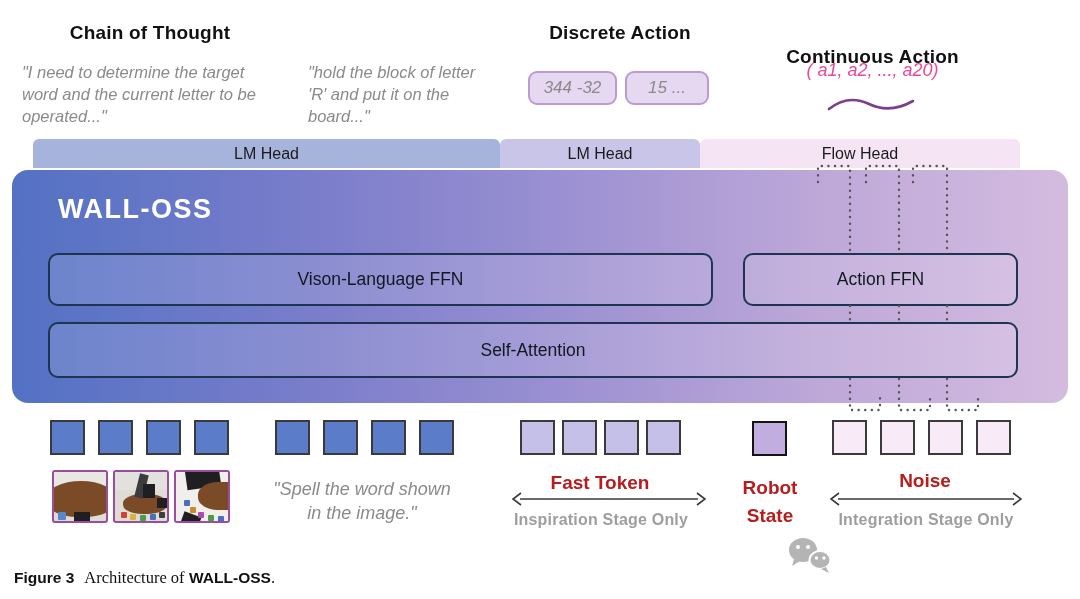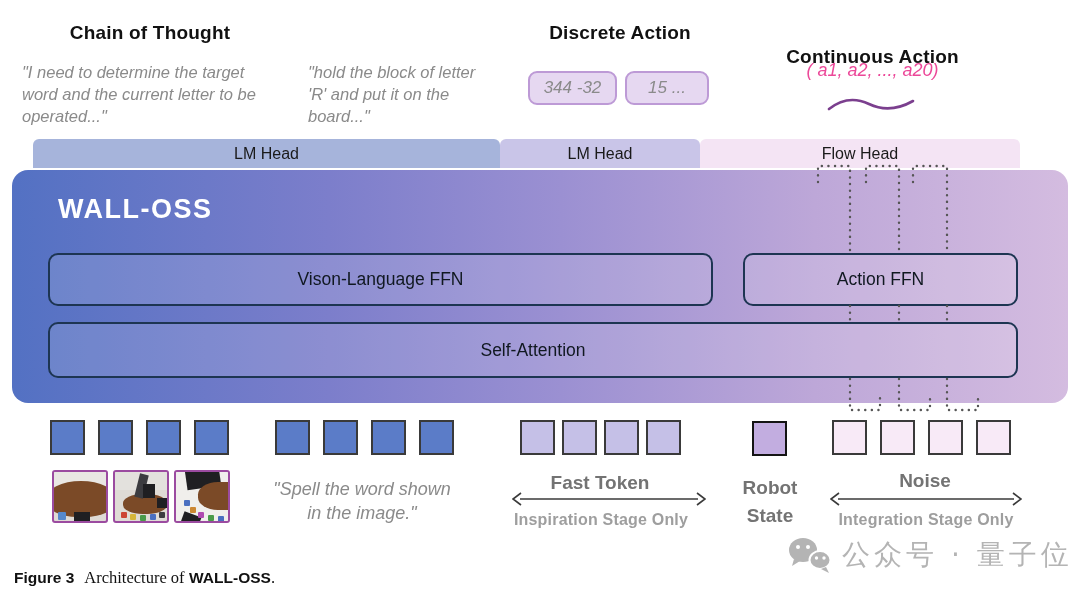--- a/index.html
+++ b/index.html
@@ -33,21 +33,21 @@
   .tok-fast  { background:#c5c0e7; }
   .tok-robot { background:#c2ade0; border-color:#141414; }
   .tok-noise { background:#f8eaf7; }
 
   .photo { position:absolute; top:470px; width:56px; height:53px; border:2px solid #9b4ba0; border-radius:3px; overflow:hidden; background:#dfdbd5; }
   .photo .wall  { position:absolute; left:0; top:0; right:0; height:14px; background:#e9e7e3; }
   .photo .table { position:absolute; background:#7b4a27; }
   .photo .arm   { position:absolute; background:#1f1f22; }
   .photo .blk   { position:absolute; width:6px; height:6px; border-radius:1px; }
 
-  .label-bold { position:absolute; font-weight:bold; color:#737373; font-size:19px; text-align:center; }
+  .label-bold { position:absolute; font-weight:bold; color:#b91c1c; font-size:19px; text-align:center; }
   .stage-text { position:absolute; font-weight:bold; color:#9e9e9e; font-size:16px; text-align:center; letter-spacing:.2px; }
 
   .watermark { position:absolute; left:786px; top:536px; display:flex; align-items:center; gap:10px; color:#b4b4b4; }
   .watermark .wm-text { font-size:28px; letter-spacing:4px; font-family:"DejaVu Sans", sans-serif; }
 
   .caption { position:absolute; left:14px; top:568px; font-size:16px; color:#111; }
   .caption .cap-fig { font-weight:bold; font-family:"Liberation Sans", sans-serif; font-size:15.5px; margin-right:10px; }
   .caption .cap-body { font-family:"Liberation Serif", serif; font-size:16.5px; }
   .caption .cap-model { font-weight:bold; font-family:"Liberation Sans", sans-serif; font-size:15.5px; }
 </style>
@@ -175,21 +175,20 @@
     <svg width="46" height="38" viewBox="0 0 46 38">
       <ellipse cx="17" cy="14" rx="14" ry="12" fill="#b4b4b4"></ellipse>
       <path d="M8 23 L6 30 L14 25 Z" fill="#b4b4b4"></path>
       <circle cx="12" cy="11" r="2" fill="#ffffff"></circle>
       <circle cx="22" cy="11" r="2" fill="#ffffff"></circle>
       <ellipse cx="34" cy="24" rx="10.5" ry="9" fill="#b4b4b4" stroke="#ffffff" stroke-width="2"></ellipse>
       <path d="M40 31 L43 37 L35 33 Z" fill="#b4b4b4"></path>
       <circle cx="30.5" cy="22" r="1.7" fill="#ffffff"></circle>
       <circle cx="38" cy="22" r="1.7" fill="#ffffff"></circle>
     </svg>
-    <span class="wm-text">公众号 · 量子位</span>
   </div>
 
   <div class="caption">
     <span class="cap-fig">Figure 3</span><span class="cap-body">Architecture of</span>
     <span class="cap-model">WALL-OSS</span><span class="cap-body">.</span>
   </div>
 
 </div>
 
 </body></html>

